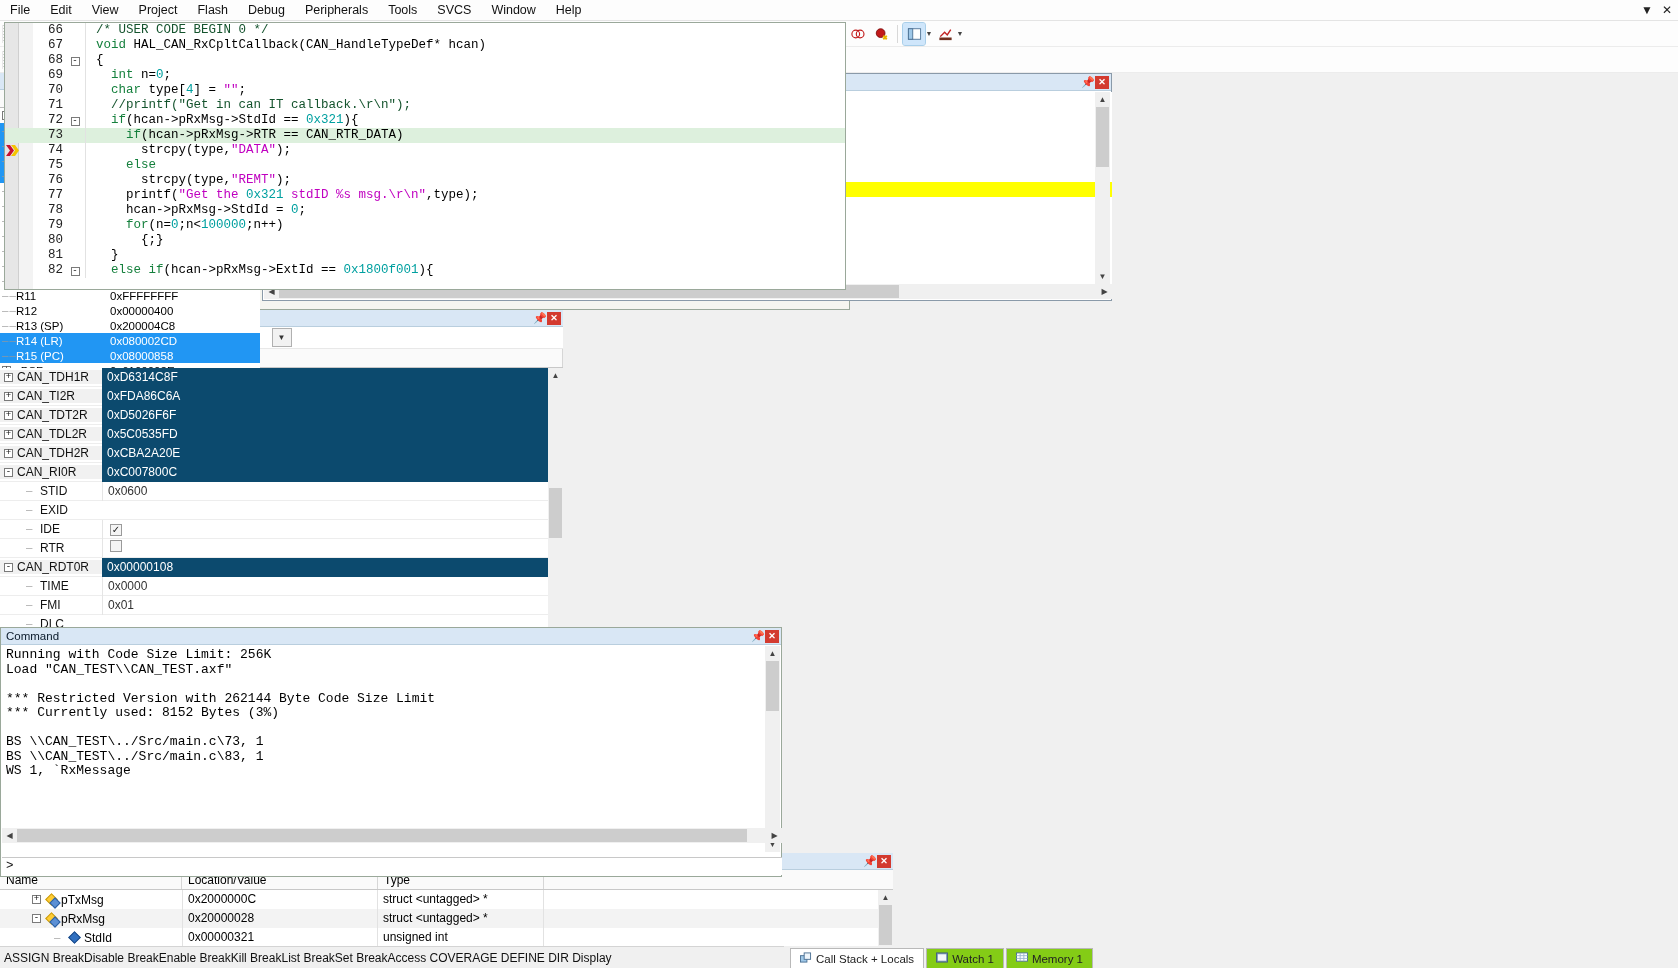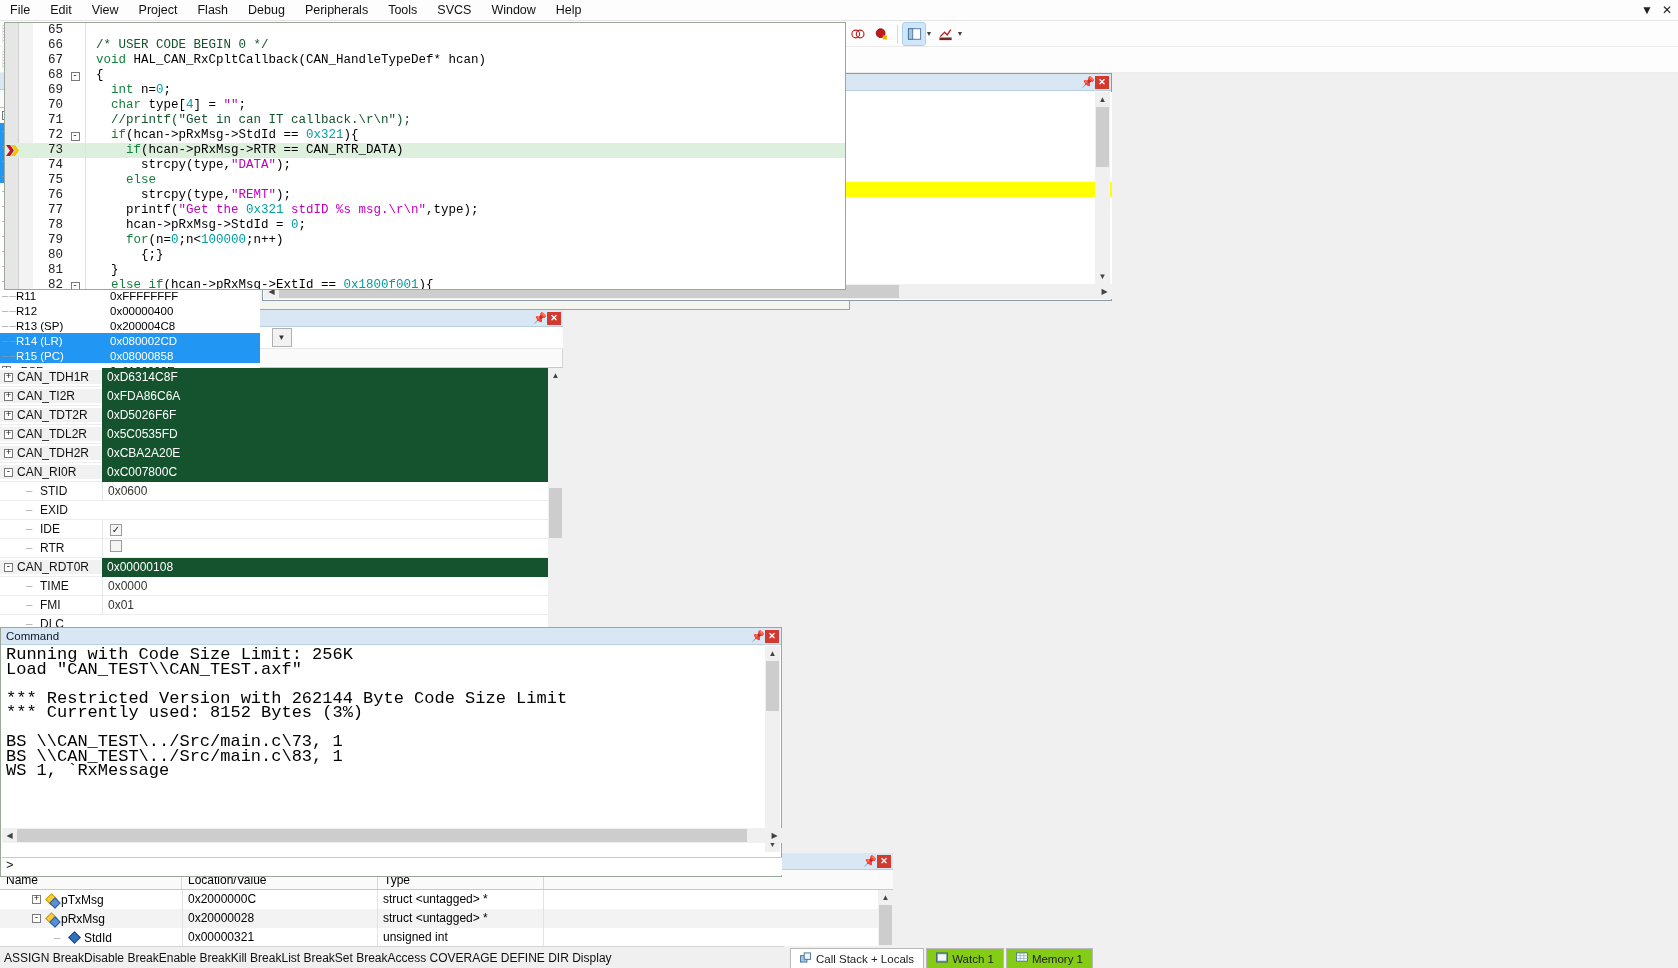--- a/index.html
+++ b/index.html
@@ -184,37 +184,37 @@
     display:flex; align-items:center; justify-content:center; font-size:8px; color:#333;
   }
   .can-head { display:flex; height:19px; background:#fafafa; border-bottom:1px solid #c8c8c8; font-size:12px;}
   .can-head div { padding:2px 6px; border-right:1px solid #d6d6d6; }
   .can-head .c1 { width:102px; }
   .can-head .c2 { flex:1; }
   .can-body { position:relative; height:368px; overflow:hidden; background:#fff;}
   .crow { display:flex; height:19px; align-items:center; font-size:12px; border-bottom:1px solid #ededed;}
   .crow .cname { width:102px; display:flex; align-items:center; white-space:nowrap; color:#111;}
   .crow .cval { flex:1; padding-left:5px; height:19px; line-height:19px; }
-  .crow .cval.grey { background:#14532d; color:#fff; }
+  .crow .cval.grey { background:#0c4a6e; color:#fff; }
   .crow .cval.sub { color:#333; border-left:1px solid #e5e5e5;}
   .crow.reg-hdr .cname { background:#f1f1f1; }
   .cbox { display:inline-block; width:12px; height:12px; border:1px solid #9a9a9a; background:#f5f5f5;
     font-size:10px; line-height:10px; text-align:center; color:#222; margin-left:2px;}
   .can-desc {
     position:absolute; left:0; bottom:0; width:563px; height:64px;
     background:#f0f0f0; border-top:1px solid #c9c9c9; padding:5px 8px;
   }
   .can-desc .t { font-weight:bold; font-size:12px; color:#000; }
   .can-desc .d { font-size:12px; color:#222; margin-top:6px;}
 
   
   #command { left:0; top:627px; width:782px; height:250px; border:1px solid #9aa89a;}
   .cmd-body {
     position:absolute; left:1px; top:18px; width:765px; height:206px; background:#fff;
-    font-family:"Liberation Mono", monospace; font-size:17px; padding:2px 4px; overflow:hidden;
+    font-family:"Liberation Mono", monospace; font-size:13px; padding:2px 4px; overflow:hidden;
     white-space:pre; line-height:14.5px;
   }
   .cmd-input {
     position:absolute; left:1px; bottom:14px; width:780px; height:18px; background:#fff;
     border-top:1px solid #c8c8c8; font-family:"Liberation Mono", monospace;
     font-size:12.5px; padding:1px 4px; color:#111;
   }
   .cmd-hscroll {
     position:absolute; left:1px; bottom:-1px; width:780px; height:15px; background:#f0f0f0;
     display:flex; align-items:center;
@@ -816,25 +816,20 @@
         <div class="edtab red">
      <span class="fico"></span>
      <span>stm32f0xx_hal.c</span>
    </div>
       </div>
     <div class="ed-body">
       <div class="ed-margin"></div>
       <div class="ed-covbar"></div>
       <div id="ed-lines" style="position:relative;">
           <div class="eline ">
-      <span class="enum">65</span>
-      <span class="efold"></span>
-      <span class="ecode"></span>
-    </div>
-          <div class="eline ">
       <span class="enum">66</span>
       <span class="efold"></span>
       <span class="ecode"><span class="cmt">/* USER CODE BEGIN 0 */</span></span>
     </div>
           <div class="eline ">
       <span class="enum">67</span>
       <span class="efold"></span>
       <span class="ecode"><span class="kw">void</span> HAL_CAN_RxCpltCallback(CAN_HandleTypeDef* hcan)</span>
     </div>
           <div class="eline ">

